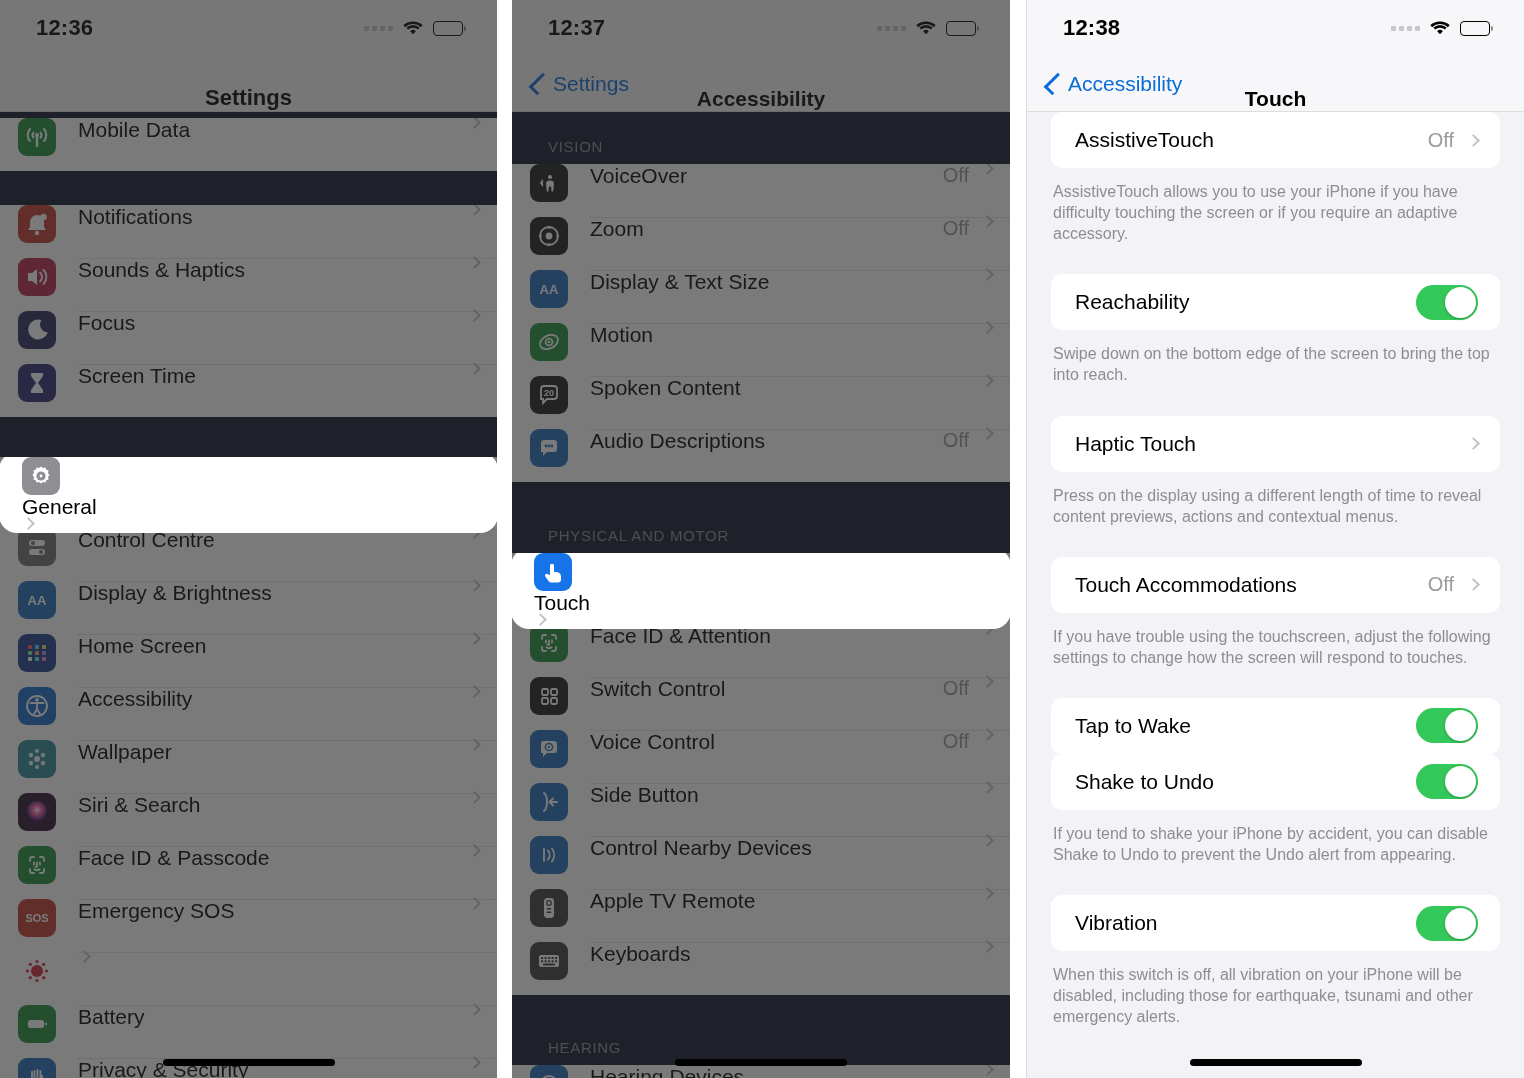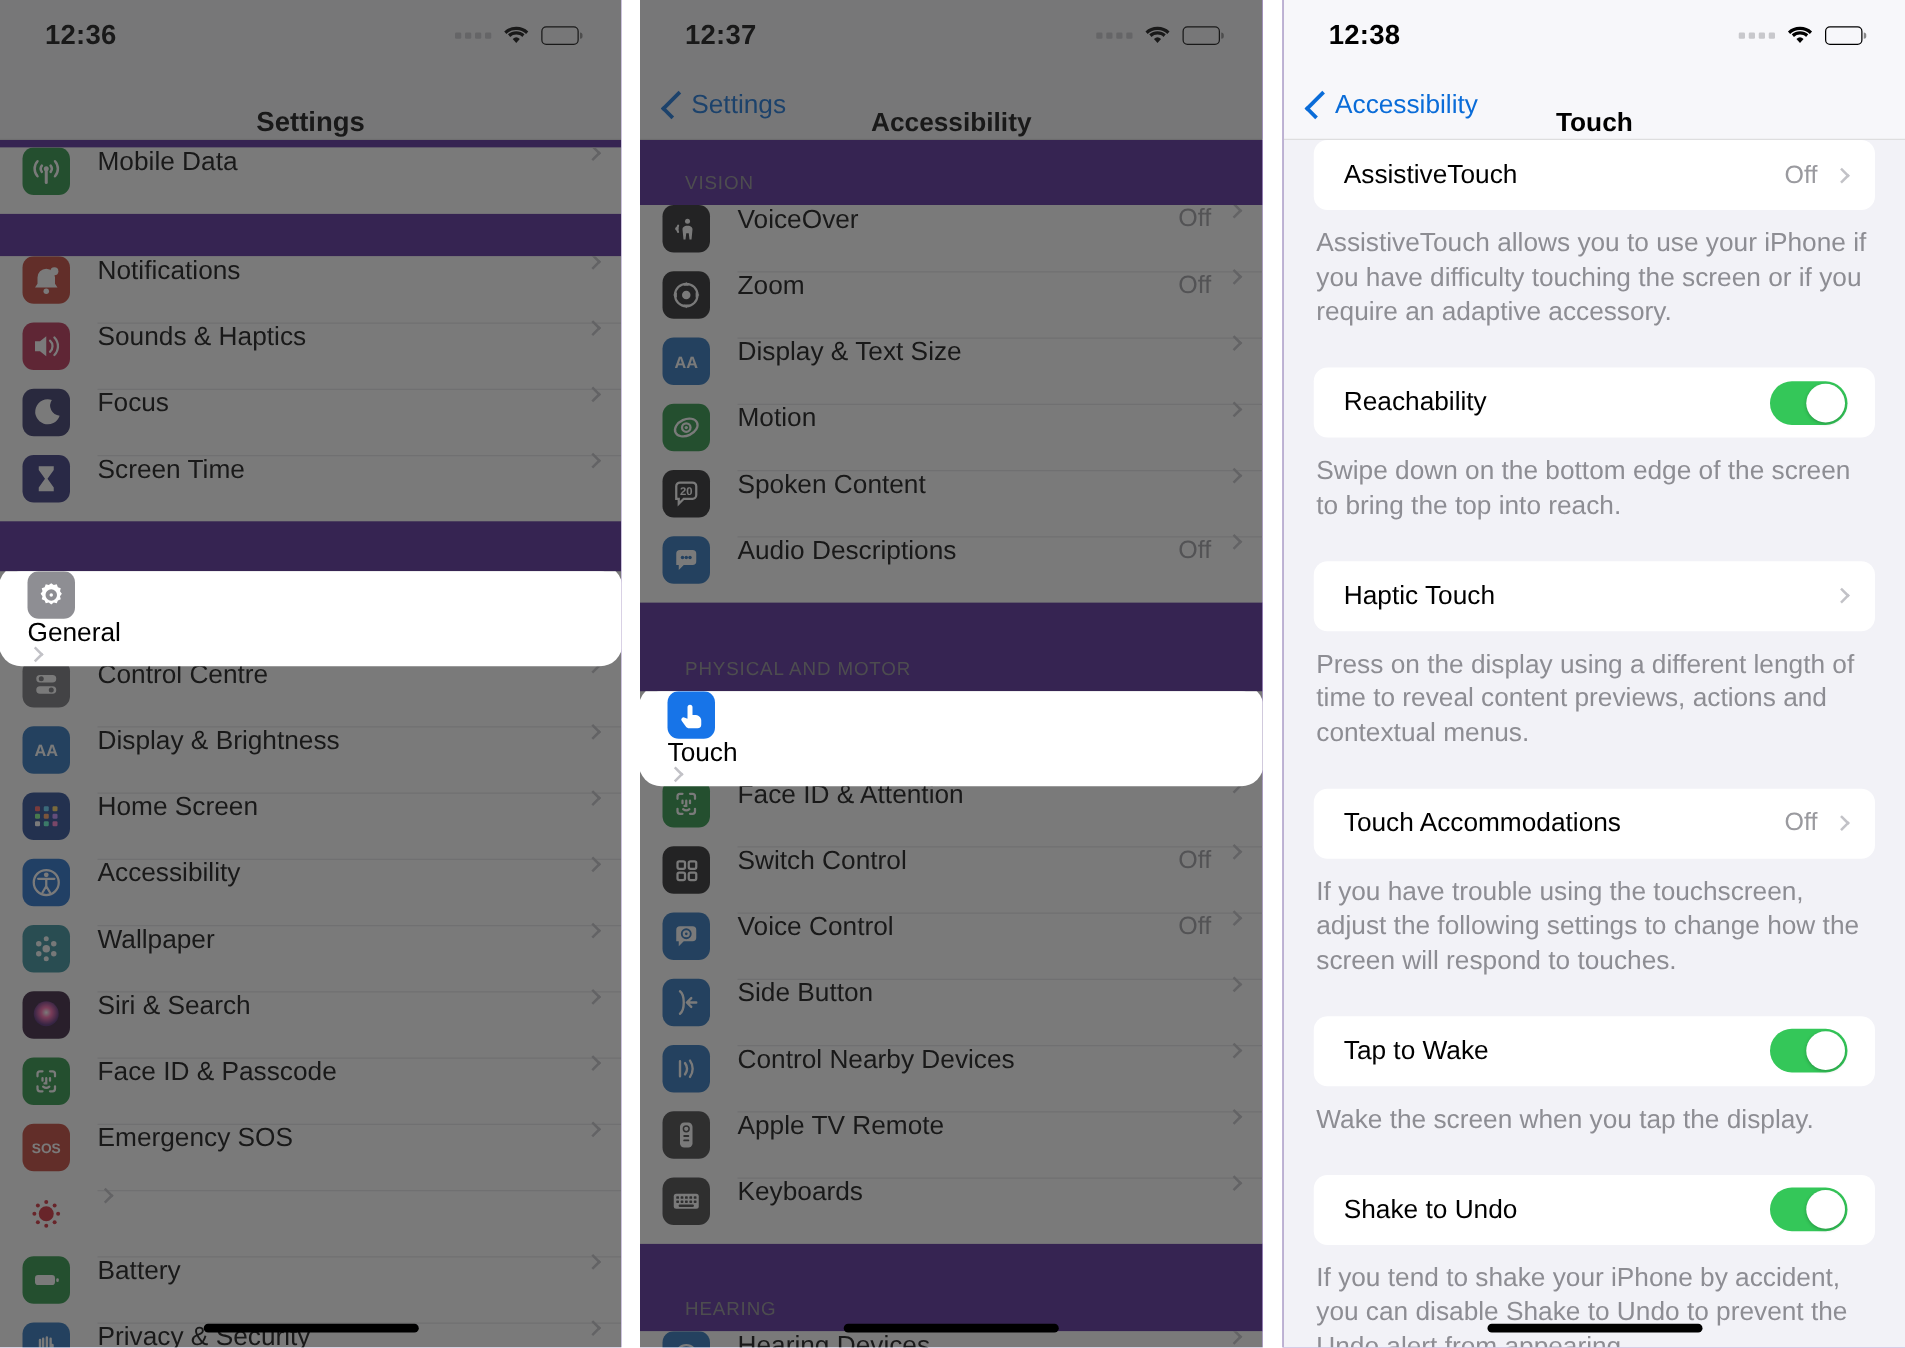--- a/index.html
+++ b/index.html
@@ -13,21 +13,21 @@
     position: relative;
     width: 1524px; height: 1078px;
     display: flex;
     background: #ffffff;
   }
 
   
   .panel {
     position: relative;
     height: 1078px;
-    background: #4c1d95;
+    background: #0f172a;
     overflow: hidden;
     flex: 0 0 auto;
   }
   #panel-settings { width: 497px; }
   .gap1 { width: 15px; flex: 0 0 auto; background: #fff; height: 1078px; }
   #panel-accessibility { width: 498px; }
   .gap2 { width: 16px; flex: 0 0 auto; background: #fff; height: 1078px; }
   #panel-touch { width: 498px; border-left: 1px solid #dcdce1; }
 
   
@@ -166,21 +166,21 @@
     overflow: hidden;
   }
   .card .trow {
     display: flex; align-items: center;
     min-height: 56px;
     padding: 0 22px 0 24px;
   }
   .card .trow .tlabel { font-size: 21px; color: #000; flex: 1 1 auto; }
   .card .trow .tvalue { font-size: 20px; color: #9a9a9f; margin-right: 13px; }
   .footnote {
-    font-size: 21px; line-height: 1.32;
+    font-size: 16px; line-height: 1.32;
     color: #8d8d93;
     padding: 13px 26px 0 26px;
     margin-bottom: 30px;
   }
   .toggle {
     width: 62px; height: 35px; border-radius: 18px;
     background: #34c759;
     position: relative; flex: 0 0 62px;
   }
   .toggle .knob {
@@ -764,21 +764,20 @@
       <div class="footnote">If you have trouble using the touchscreen, adjust the following settings to change how the screen will respond to touches.</div>
 
       <div class="card">
         <div class="trow">
           <span class="tlabel">Tap to Wake</span>
           <span class="toggle">
               <span class="knob"></span>
             </span>
         </div>
       </div>
-      <div class="footnote">Wake the screen when you tap the display.</div>
 
       <div class="card">
         <div class="trow">
           <span class="tlabel">Shake to Undo</span>
           <span class="toggle">
               <span class="knob"></span>
             </span>
         </div>
       </div>
       <div class="footnote">If you tend to shake your iPhone by accident, you can disable Shake to Undo to prevent the Undo alert from appearing.</div>

